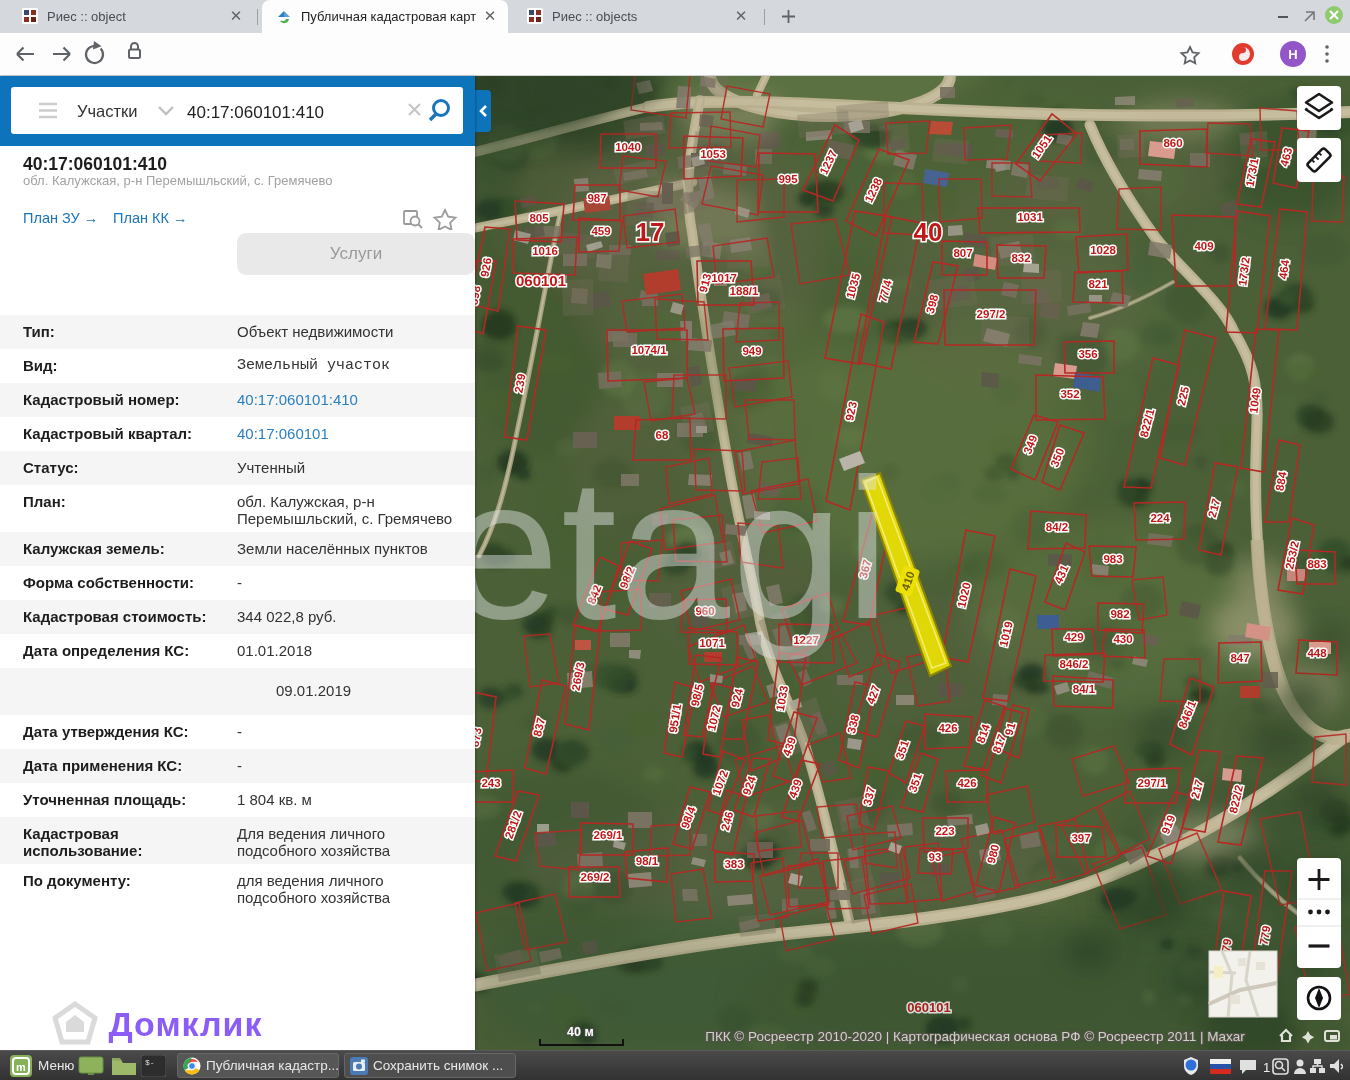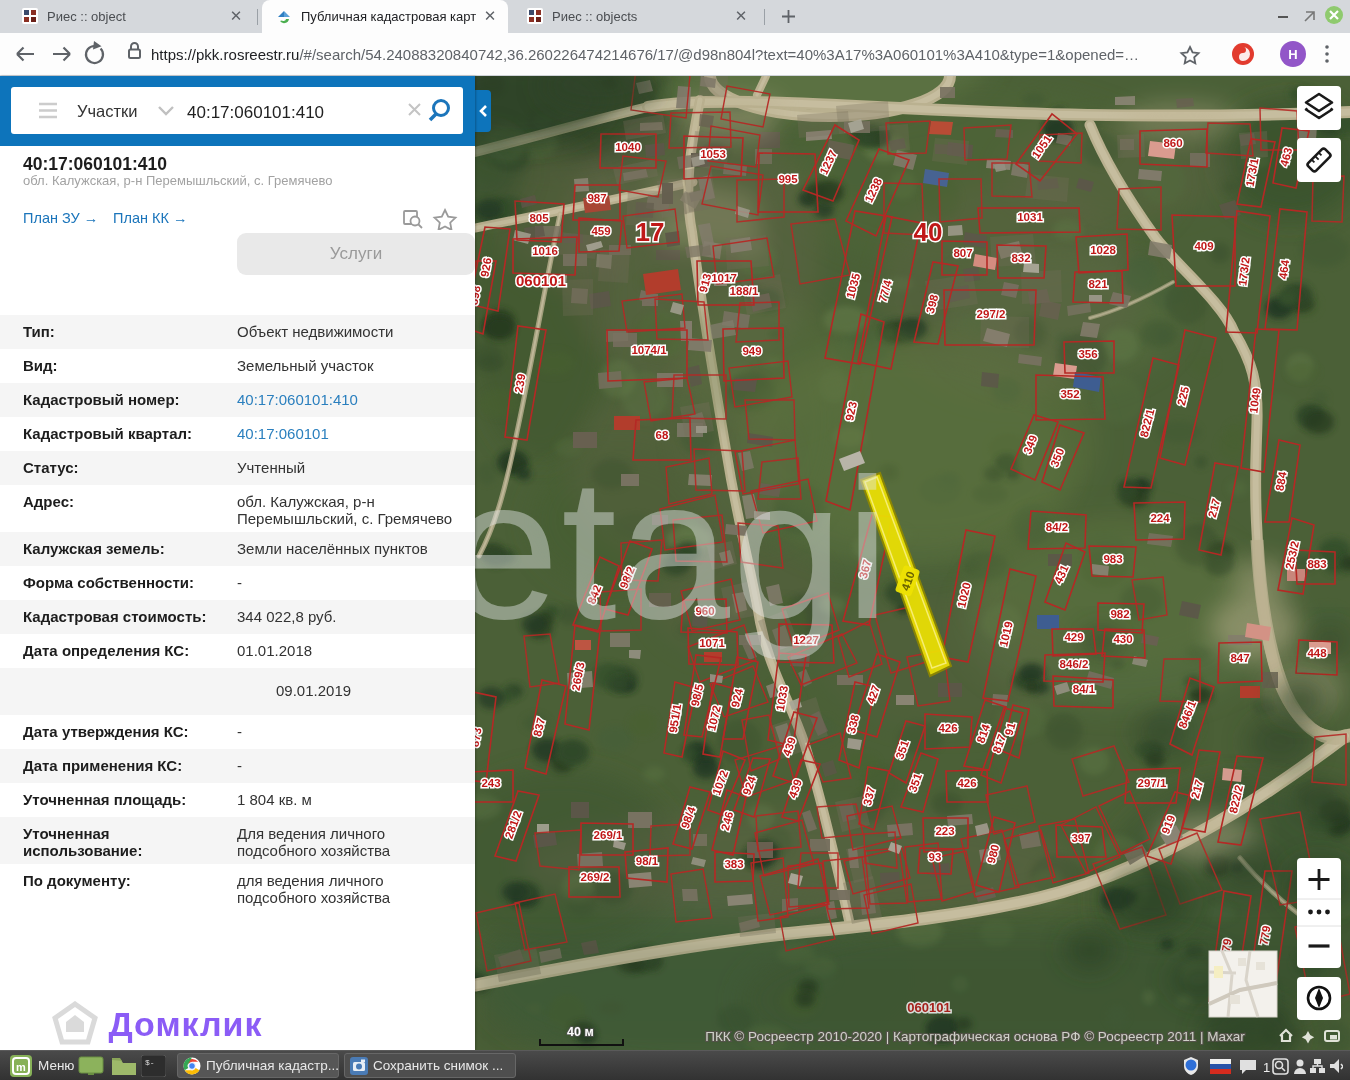--- a/index.html
+++ b/index.html
@@ -104,21 +104,20 @@
         <path d="M131,16.5 v-3 a3.5,3.5 0 0 1 7,0 v3" stroke="#5f6368" stroke-width="2" fill="none"></path>
       <path d="M1190,14 l2.6,5.4 6,.8 -4.4,4.2 1.1,5.9 -5.3,-2.8 -5.3,2.8 1.1,-5.9 -4.4,-4.2 6,-.8 Z" fill="none" stroke="#5f6368" stroke-width="1.8"></path>
       <circle cx="1243" cy="21" r="11" fill="#e23b2e"></circle>
         <path d="M1243,14 a7,7 0 0 1 0,14 a4,4 0 0 1 0,-8 a3,3 0 0 0 0,-6 Z" fill="#fff" opacity="0.9"></path>
       <circle cx="1293" cy="21" r="13" fill="#9256c8"></circle>
         <text x="1293" y="26" font-size="13" font-weight="bold" fill="#fff" text-anchor="middle" font-family="Liberation Sans, sans-serif">H</text>
       <circle cx="1327" cy="14" r="1.8" fill="#5f6368"></circle>
         <circle cx="1327" cy="21" r="1.8" fill="#5f6368"></circle>
         <circle cx="1327" cy="28" r="1.8" fill="#5f6368"></circle>
     </svg>
-    <div id="url">https://<span>pkk.rosreestr.ru</span><span class="grey">/#/search/54.24088320840742,36.260226474214676/17/@d98n804l?text=40%3A17%3A060101%3A410&amp;type=1&amp;opened=…</span></div>
   </div>
 
   <svg id="map" viewBox="475 76 875 974" width="875" height="974" xmlns="http://www.w3.org/2000/svg" font-family="Liberation Sans, sans-serif">
       <defs>
         <filter id="blur1" x="-60%" y="-60%" width="220%" height="220%">
           <feGaussianBlur stdDeviation="3"></feGaussianBlur>
         </filter>
         <filter id="blur2" x="-60%" y="-60%" width="220%" height="220%">
           <feGaussianBlur stdDeviation="12"></feGaussianBlur>
         </filter>
@@ -1101,36 +1100,36 @@
     <div id="tabs">
         <div id="tabU">Услуги</div>
       </div>
     <div id="rows">
 <div class="row odd" style="height:34px;margin-top:38px;">
           <div class="key">Тип:</div>
           <div class="val" style="top:8px;">Объект недвижимости</div>
         </div>
 <div class="row" style="height:34px;">
           <div class="key">Вид:</div>
-          <div class="val" style="top:8px;">Земельный участок</div>
+          <div class="val" style="top:8px;font-family:Liberation Mono, monospace;">Земельный участок</div>
         </div>
 <div class="row odd" style="height:34px;">
           <div class="key">Кадастровый номер:</div>
           <div class="val link" style="top:8px;">40:17:060101:410</div>
         </div>
 <div class="row" style="height:34px;">
           <div class="key">Кадастровый квартал:</div>
           <div class="val link" style="top:8px;">40:17:060101</div>
         </div>
 <div class="row odd" style="height:34px;">
           <div class="key">Статус:</div>
           <div class="val" style="top:8px;">Учтенный</div>
         </div>
 <div class="row" style="height:47px;">
-          <div class="key">Адрес:</div>
+          <div class="key">План:</div>
           <div class="val" style="top:8px;">обл. Калужская, р-н<br>Перемышльский, с. Гремячево</div>
         </div>
 <div class="row odd" style="height:34px;">
           <div class="key">Калужская земель:</div>
           <div class="val" style="top:8px;">Земли населённых пунктов</div>
         </div>
 <div class="row" style="height:34px;">
           <div class="key">Форма собственности:</div>
           <div class="val" style="top:8px;">-</div>
         </div>
@@ -1151,21 +1150,21 @@
         </div>
 <div class="row odd" style="height:34px;">
           <div class="key">Дата применения КС:</div>
           <div class="val" style="top:8px;">-</div>
         </div>
 <div class="row" style="height:34px;">
           <div class="key">Уточненная площадь:</div>
           <div class="val" style="top:8px;">1 804 кв. м</div>
         </div>
 <div class="row odd" style="height:47px;">
-          <div class="key">Уточненная использование:</div>
+          <div class="key">Кадастровая использование:</div>
           <div class="val" style="top:8px;">Для ведения личного<br>подсобного хозяйства</div>
         </div>
 <div class="row" style="height:47px;">
           <div class="key">По документу:</div>
           <div class="val" style="top:8px;">для ведения личного<br>подсобного хозяйства</div>
         </div>
     </div>
     <div id="domklik">
       <svg width="46" height="44" viewBox="0 0 46 44" style="vertical-align:-9px;">
           <path d="M23,3 L43,17 L36,41 L10,41 L3,17 Z" fill="none" stroke="#dadada" stroke-width="5"></path>

